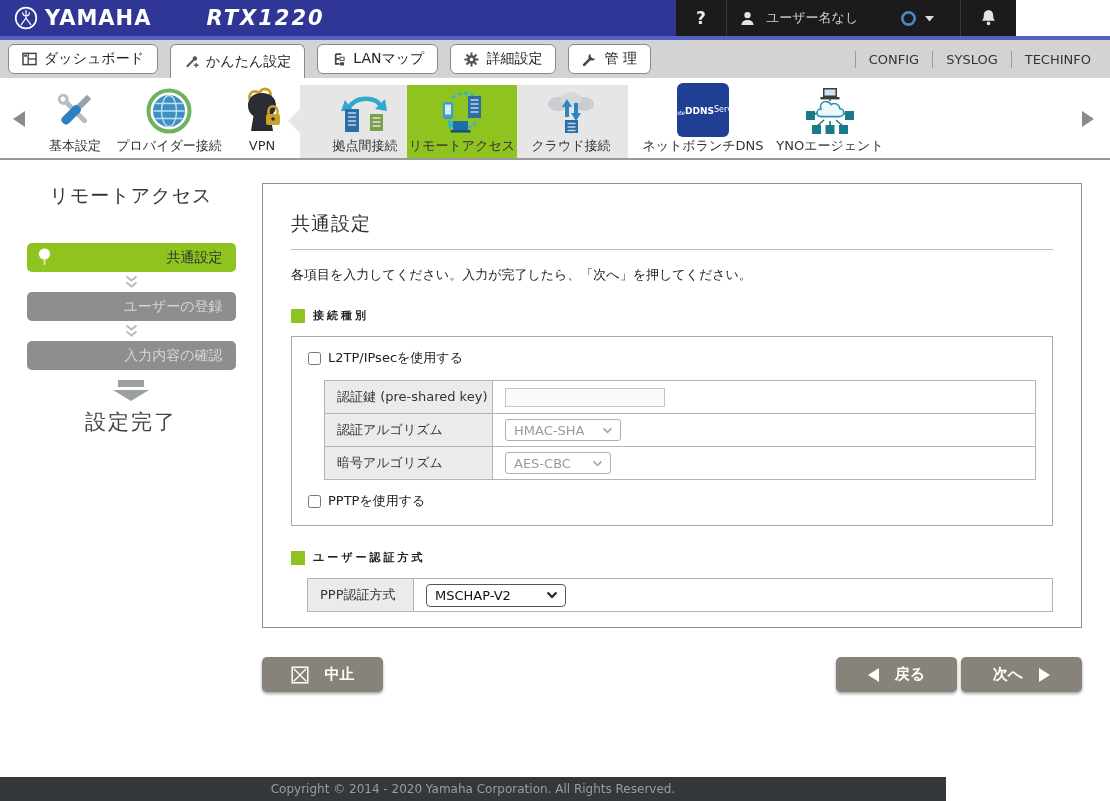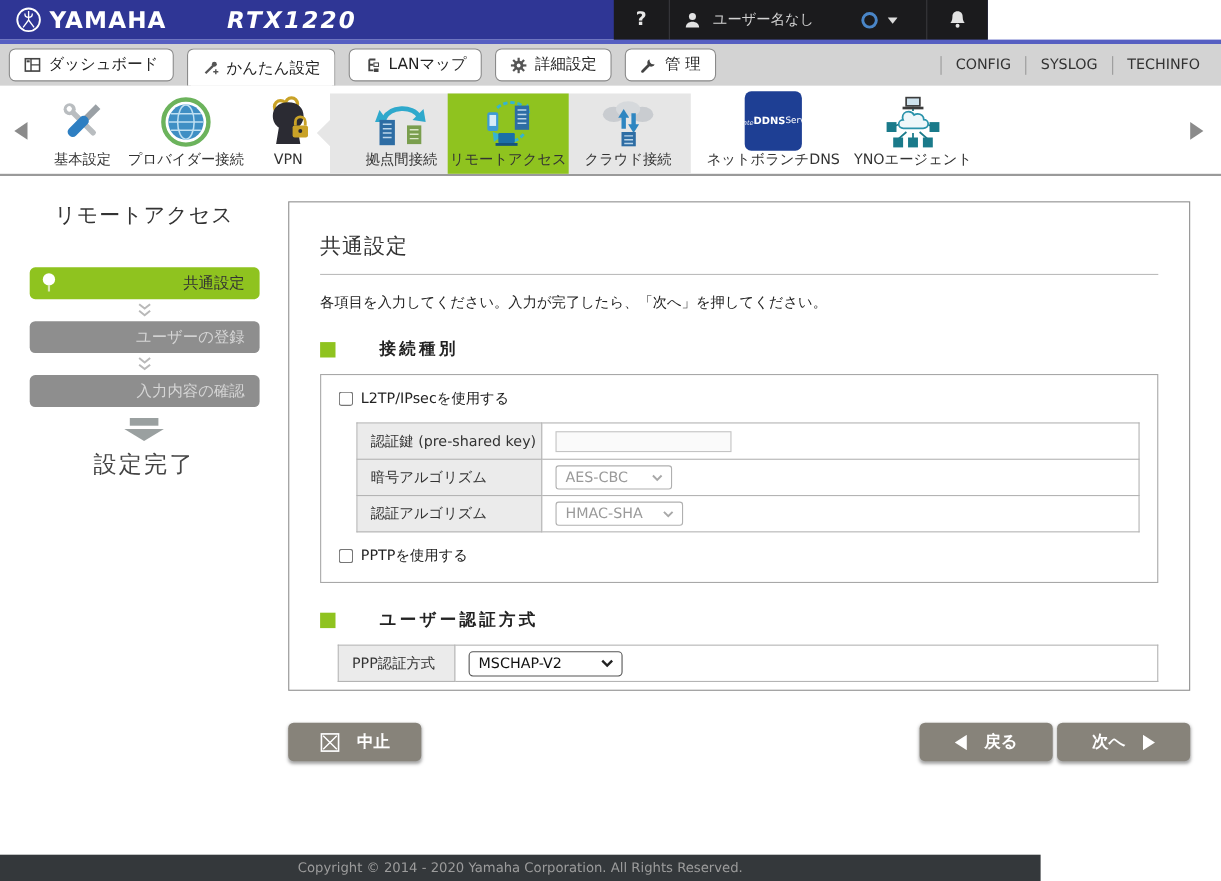--- a/index.html
+++ b/index.html
@@ -1,20 +1,20 @@
 <!DOCTYPE html>
 <html><head>
 <meta charset="utf-8">
 <style>
   * { box-sizing: border-box; margin: 0; padding: 0; }
   body { font-family: "DejaVu Sans", "Liberation Sans", sans-serif; background:#fff; }
   .screen { position: relative; width: 1110px; height: 801px; background:#fff; overflow: hidden; }
 
   
-  .topbar { position:absolute; top:0; left:0; width:898px; height:36px; background:#2f3695; display:flex; }
+  .topbar { position:absolute; top:0; left:0; width:1016px; height:36px; background:#2f3695; display:flex; }
   .topbar-strip { position:absolute; top:36px; left:0; width:1110px; height:4px; background:#565fc2; }
   .topbar-left { flex:1; display:flex; align-items:center; padding-left:14px; }
   .brand { display:flex; align-items:center; gap:7px; color:#fff; font-weight:bold; font-size:21px; letter-spacing:1px; }
   .model { color:#fff; font-style:italic; font-weight:bold; font-size:21px; letter-spacing:2px; margin-left:55px; }
   .topbar-right { width:340px; height:40px; background:#1b1b1d; display:flex; align-items:stretch; }
   .tb-sec { display:flex; align-items:center; justify-content:center; border-left:1px solid #38383c; height:36px; }
   .tb-help { width:50px; color:#e8e8e8; font-size:17px; font-weight:bold; border-left:none; cursor:pointer; }
   .tb-user { flex:1; gap:10px; padding:0 12px; cursor:pointer; }
   .tb-user .uname { color:#d2d2d2; font-size:13px; }
   .tb-sync { gap:8px; border-left:none; margin-left:auto; padding-right:14px; cursor:pointer; }
@@ -54,21 +54,21 @@
   .sb-bigarrow { margin:8px 0 6px; display:flex; justify-content:center; }
   .sb-finish { text-align:center; font-size:21px; color:#444; letter-spacing:2px; margin-top:4px; }
 
   
   .panel { position:absolute; left:262px; top:183px; width:820px; height:445px; background:#fff; border:1px solid #8f8f8f; padding:27px 28px; }
   .panel h1 { font-size:19px; font-weight:normal; color:#333; letter-spacing:1px; }
   .panel .rule { border:none; border-top:1px solid #bcbcbc; margin:12px 0 0; }
   .panel .instruction { margin-top:16px; font-size:13px; color:#222; }
   .sec-head { display:flex; align-items:center; gap:8px; margin-top:24px; }
   .sec-square { width:14px; height:14px; background:#8fc31f; flex:0 0 auto; }
-  .sec-title { font-size:15px; font-weight:bold; color:#222; letter-spacing:3px;margin-left:32px; }
+  .sec-title { font-size:11px; font-weight:bold; color:#222; letter-spacing:3px; }
   .conn-box { margin-top:13px; border:1px solid #a8a8a8; padding:12px 16px 15px; }
   .chk-row { display:flex; align-items:center; gap:7px; font-size:13px; color:#222; }
   .chk-row input { width:13px; height:13px; cursor:pointer; }
   table.formtbl { border-collapse:collapse; width:calc(100% - 16px); margin:13px 0 12px 16px; }
   table.formtbl td { border:1px solid #b4b4b4; height:33px; font-size:13px; color:#333; padding:0 0 0 12px; }
   table.formtbl td.lbl { width:168px; background:#ebebeb; }
   .auth-tbl { margin:13px 0 0 0; width:100%; }
   .auth-tbl td.lbl { width:106px !important; }
   input.txt { width:160px; height:19px; border:1px solid #c4c4c4; background:#fafafa; padding:0 4px; font-size:12px; }
   .pselect { display:inline-flex; align-items:center; justify-content:space-between; height:22px; border:1px solid #b0b0b0; border-radius:3px; padding:0 7px 0 8px; font-size:13px; background:#fff; cursor:pointer; }
@@ -378,35 +378,35 @@
 
       <table class="formtbl">
         <tbody>
             <tr>
           <td class="lbl">認証鍵 (pre-shared key)</td>
           <td>
             <input class="txt" type="text" disabled="" value="" style="">
           </td>
         </tr>
         <tr>
-          <td class="lbl">暗号アルゴリズム</td>
+          <td class="lbl">認証アルゴリズム</td>
           <td>
-            <span class="pselect disabled w-aes">
-              <span>AES-CBC</span>
+            <span class="pselect disabled w-hmac">
+              <span>HMAC-SHA</span>
               <svg width="11" height="7" viewBox="0 0 12 8">
                 <path d="M1.5 1.5L6 6l4.5-4.5" fill="none" stroke="#a8a8a8" stroke-width="2"></path>
               </svg>
             </span>
           </td>
         </tr>
         <tr>
-          <td class="lbl">認証アルゴリズム</td>
+          <td class="lbl">暗号アルゴリズム</td>
           <td>
-            <span class="pselect disabled w-hmac">
-              <span>HMAC-SHA</span>
+            <span class="pselect disabled w-aes">
+              <span>AES-CBC</span>
               <svg width="11" height="7" viewBox="0 0 12 8">
                 <path d="M1.5 1.5L6 6l4.5-4.5" fill="none" stroke="#a8a8a8" stroke-width="2"></path>
               </svg>
             </span>
           </td>
         </tr>
       </tbody>
         </table>
 
       <label class="chk-row">

